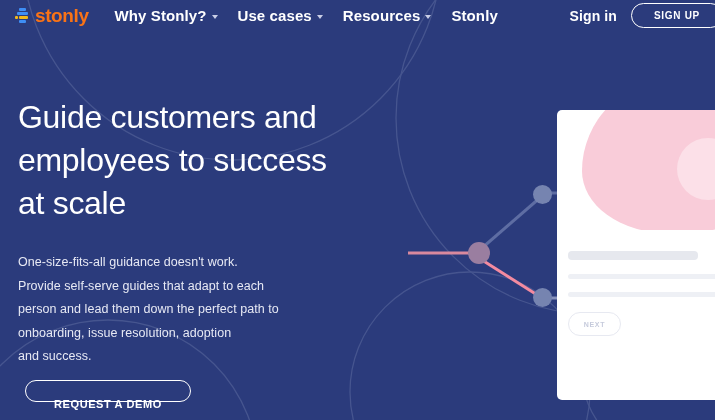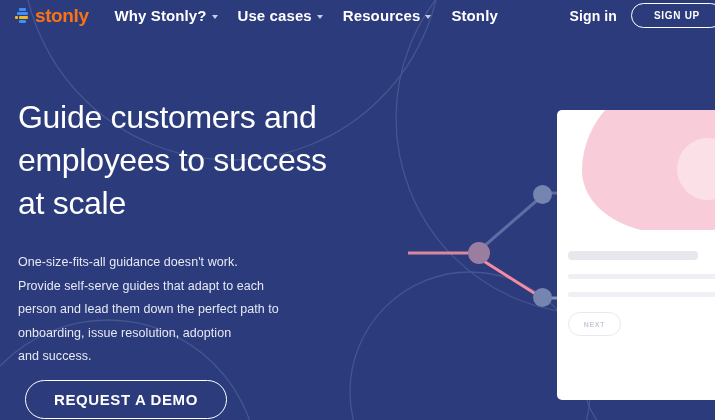--- a/index.html
+++ b/index.html
@@ -73,22 +73,22 @@
 
   .cta-row { position:absolute; left:25px; top:380px; display:flex; gap:18px; z-index:4; }
   .btn-primary {
     background:#F9486F; color:#FFFFFF; border:none; border-radius:20px;
     font-size:10.5px; font-weight:700; letter-spacing:0.6px;
     padding:0 28px; height:33px; line-height:33px; cursor:pointer;
     font-family:inherit; white-space:nowrap;
   }
   .btn-outline {
     background:transparent; color:#FFFFFF; border:1.4px solid #FFFFFF;
-    border-radius:20px; font-size:15px; font-weight:700; letter-spacing:0.6px;
-    padding:0 28px; height:39px; line-height:31px; cursor:pointer;
+    border-radius:20px; font-size:11px; font-weight:700; letter-spacing:0.6px;
+    padding:8px 28px; height:22px; line-height:31px; cursor:pointer;
     font-family:inherit; white-space:nowrap;
   }
 
   
   .illu { position:absolute; left:400px; top:80px; width:315px; height:340px; z-index:3; }
 
   .card {
     position:absolute; left:157px; top:30px; width:175px; height:290px;
     background:#FFFFFF; border-radius:5px; overflow:hidden;
   }

